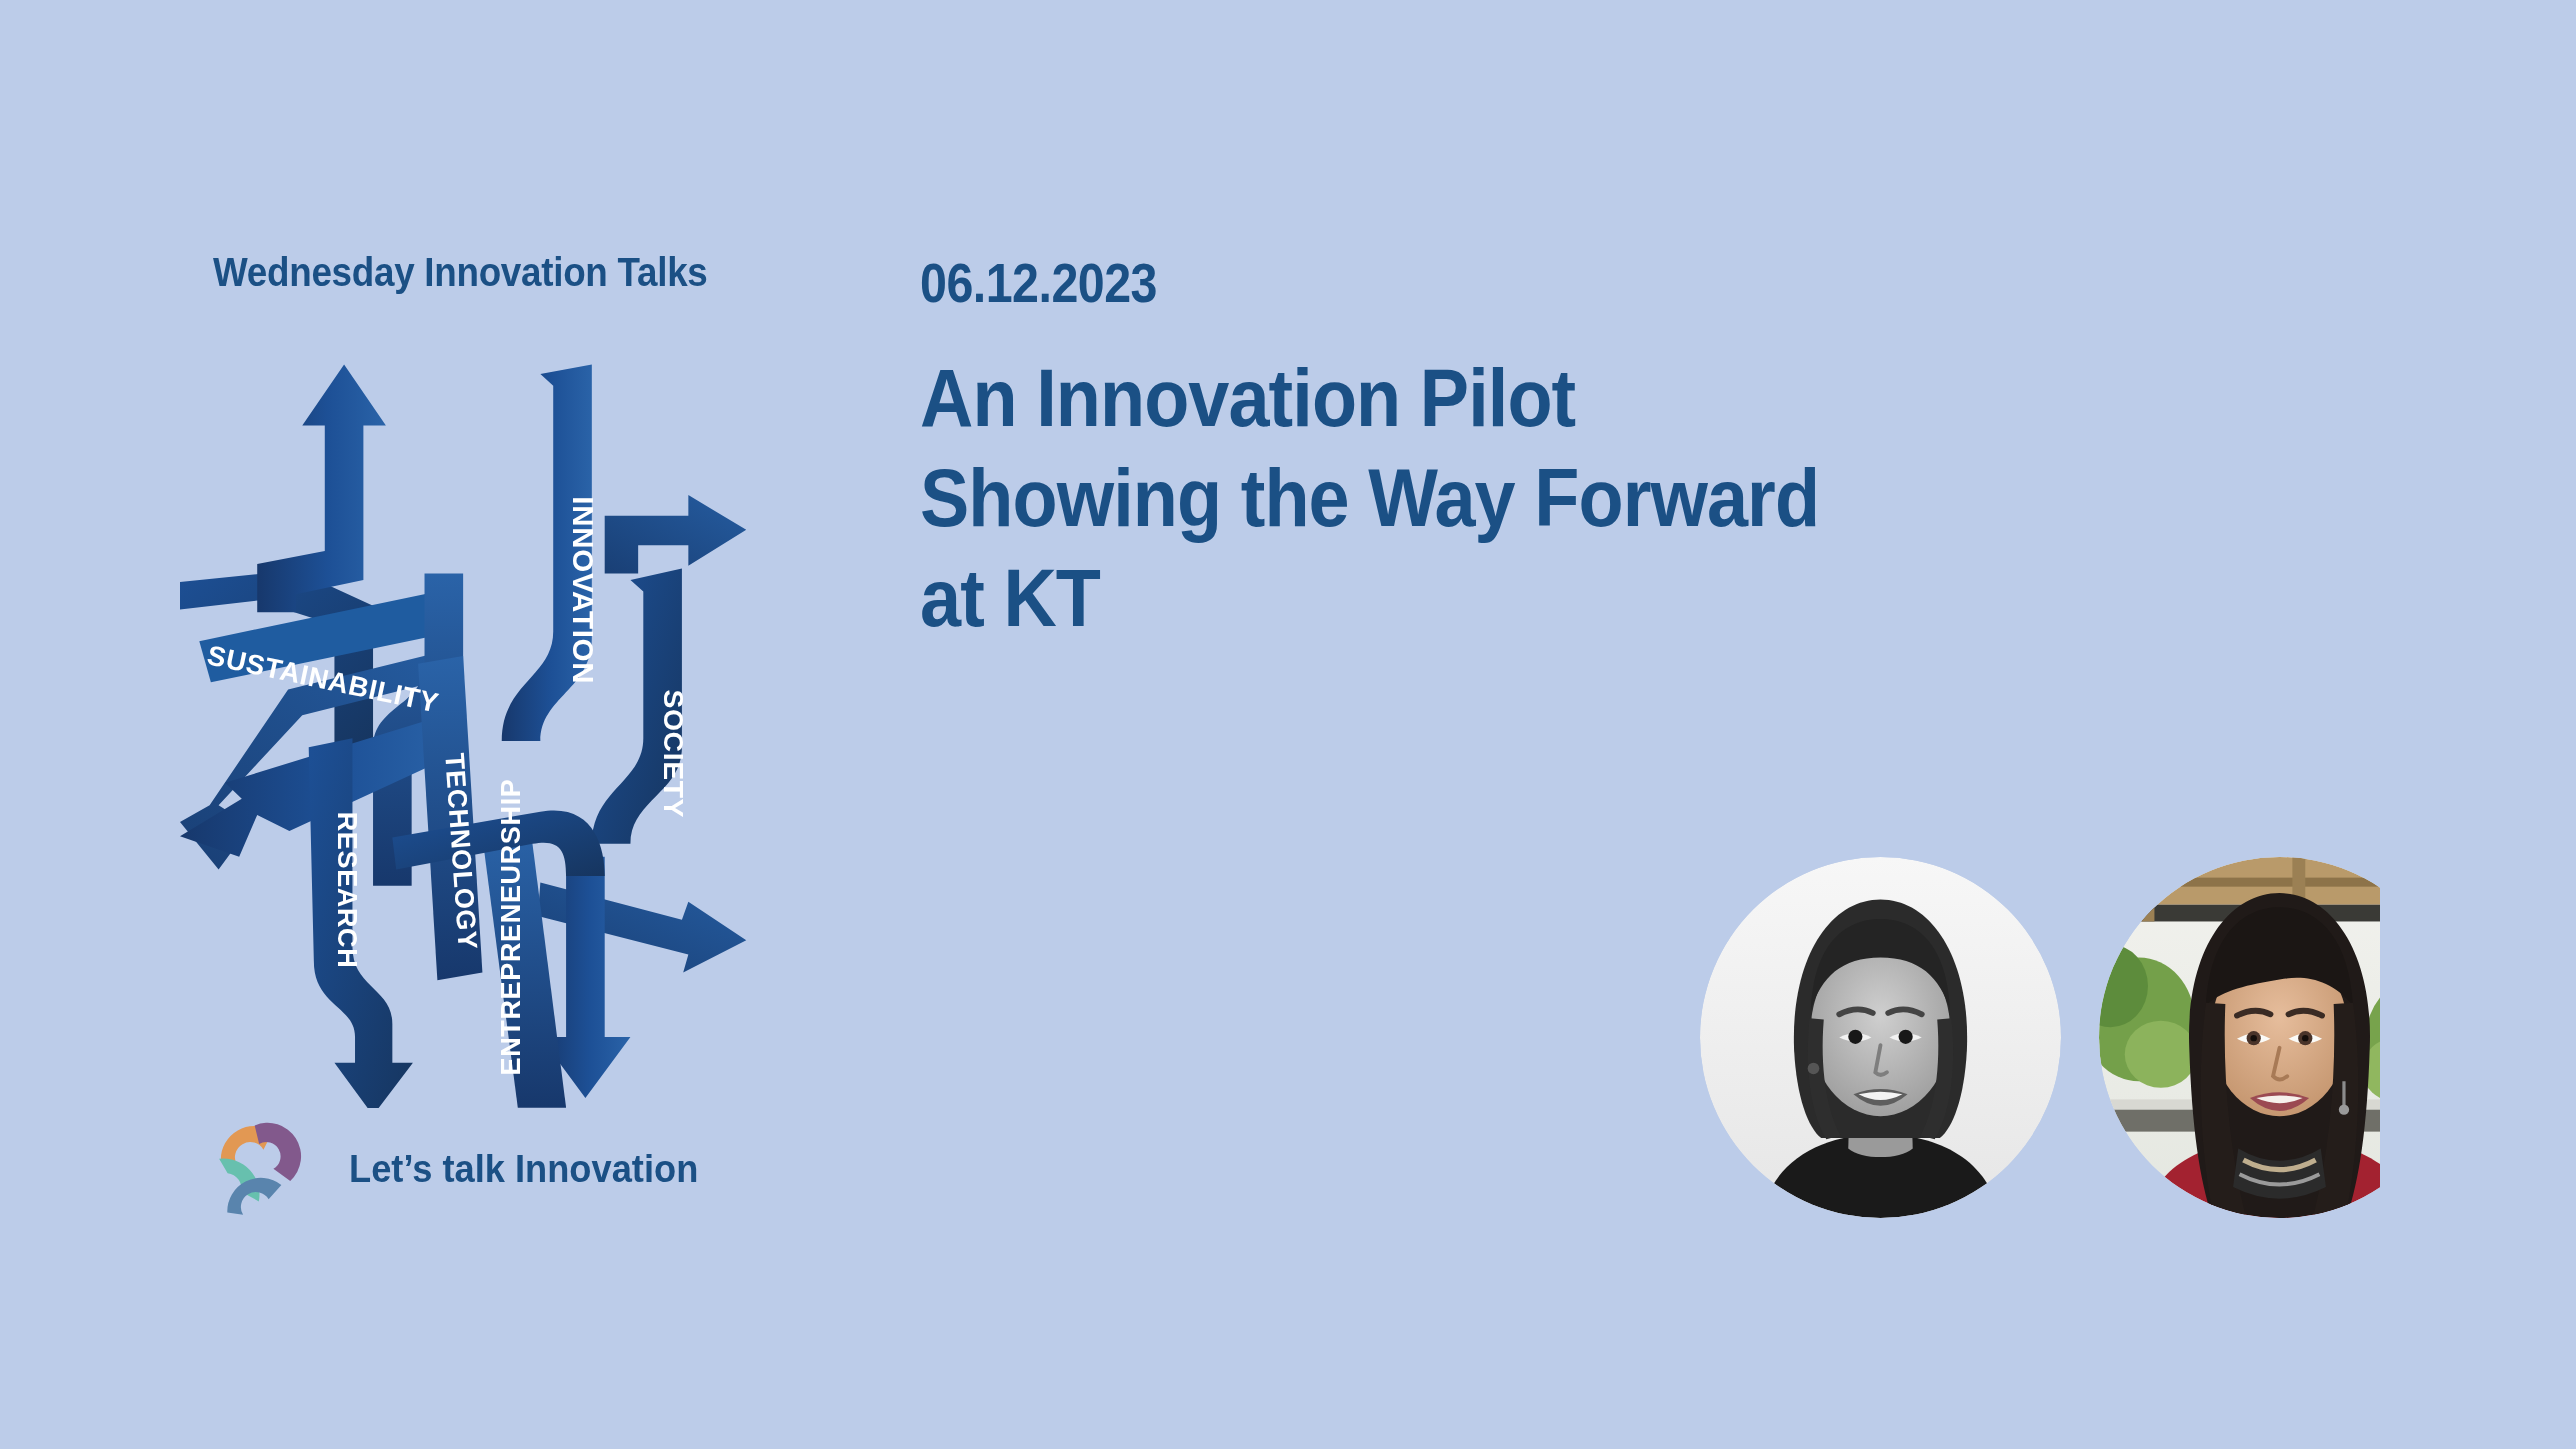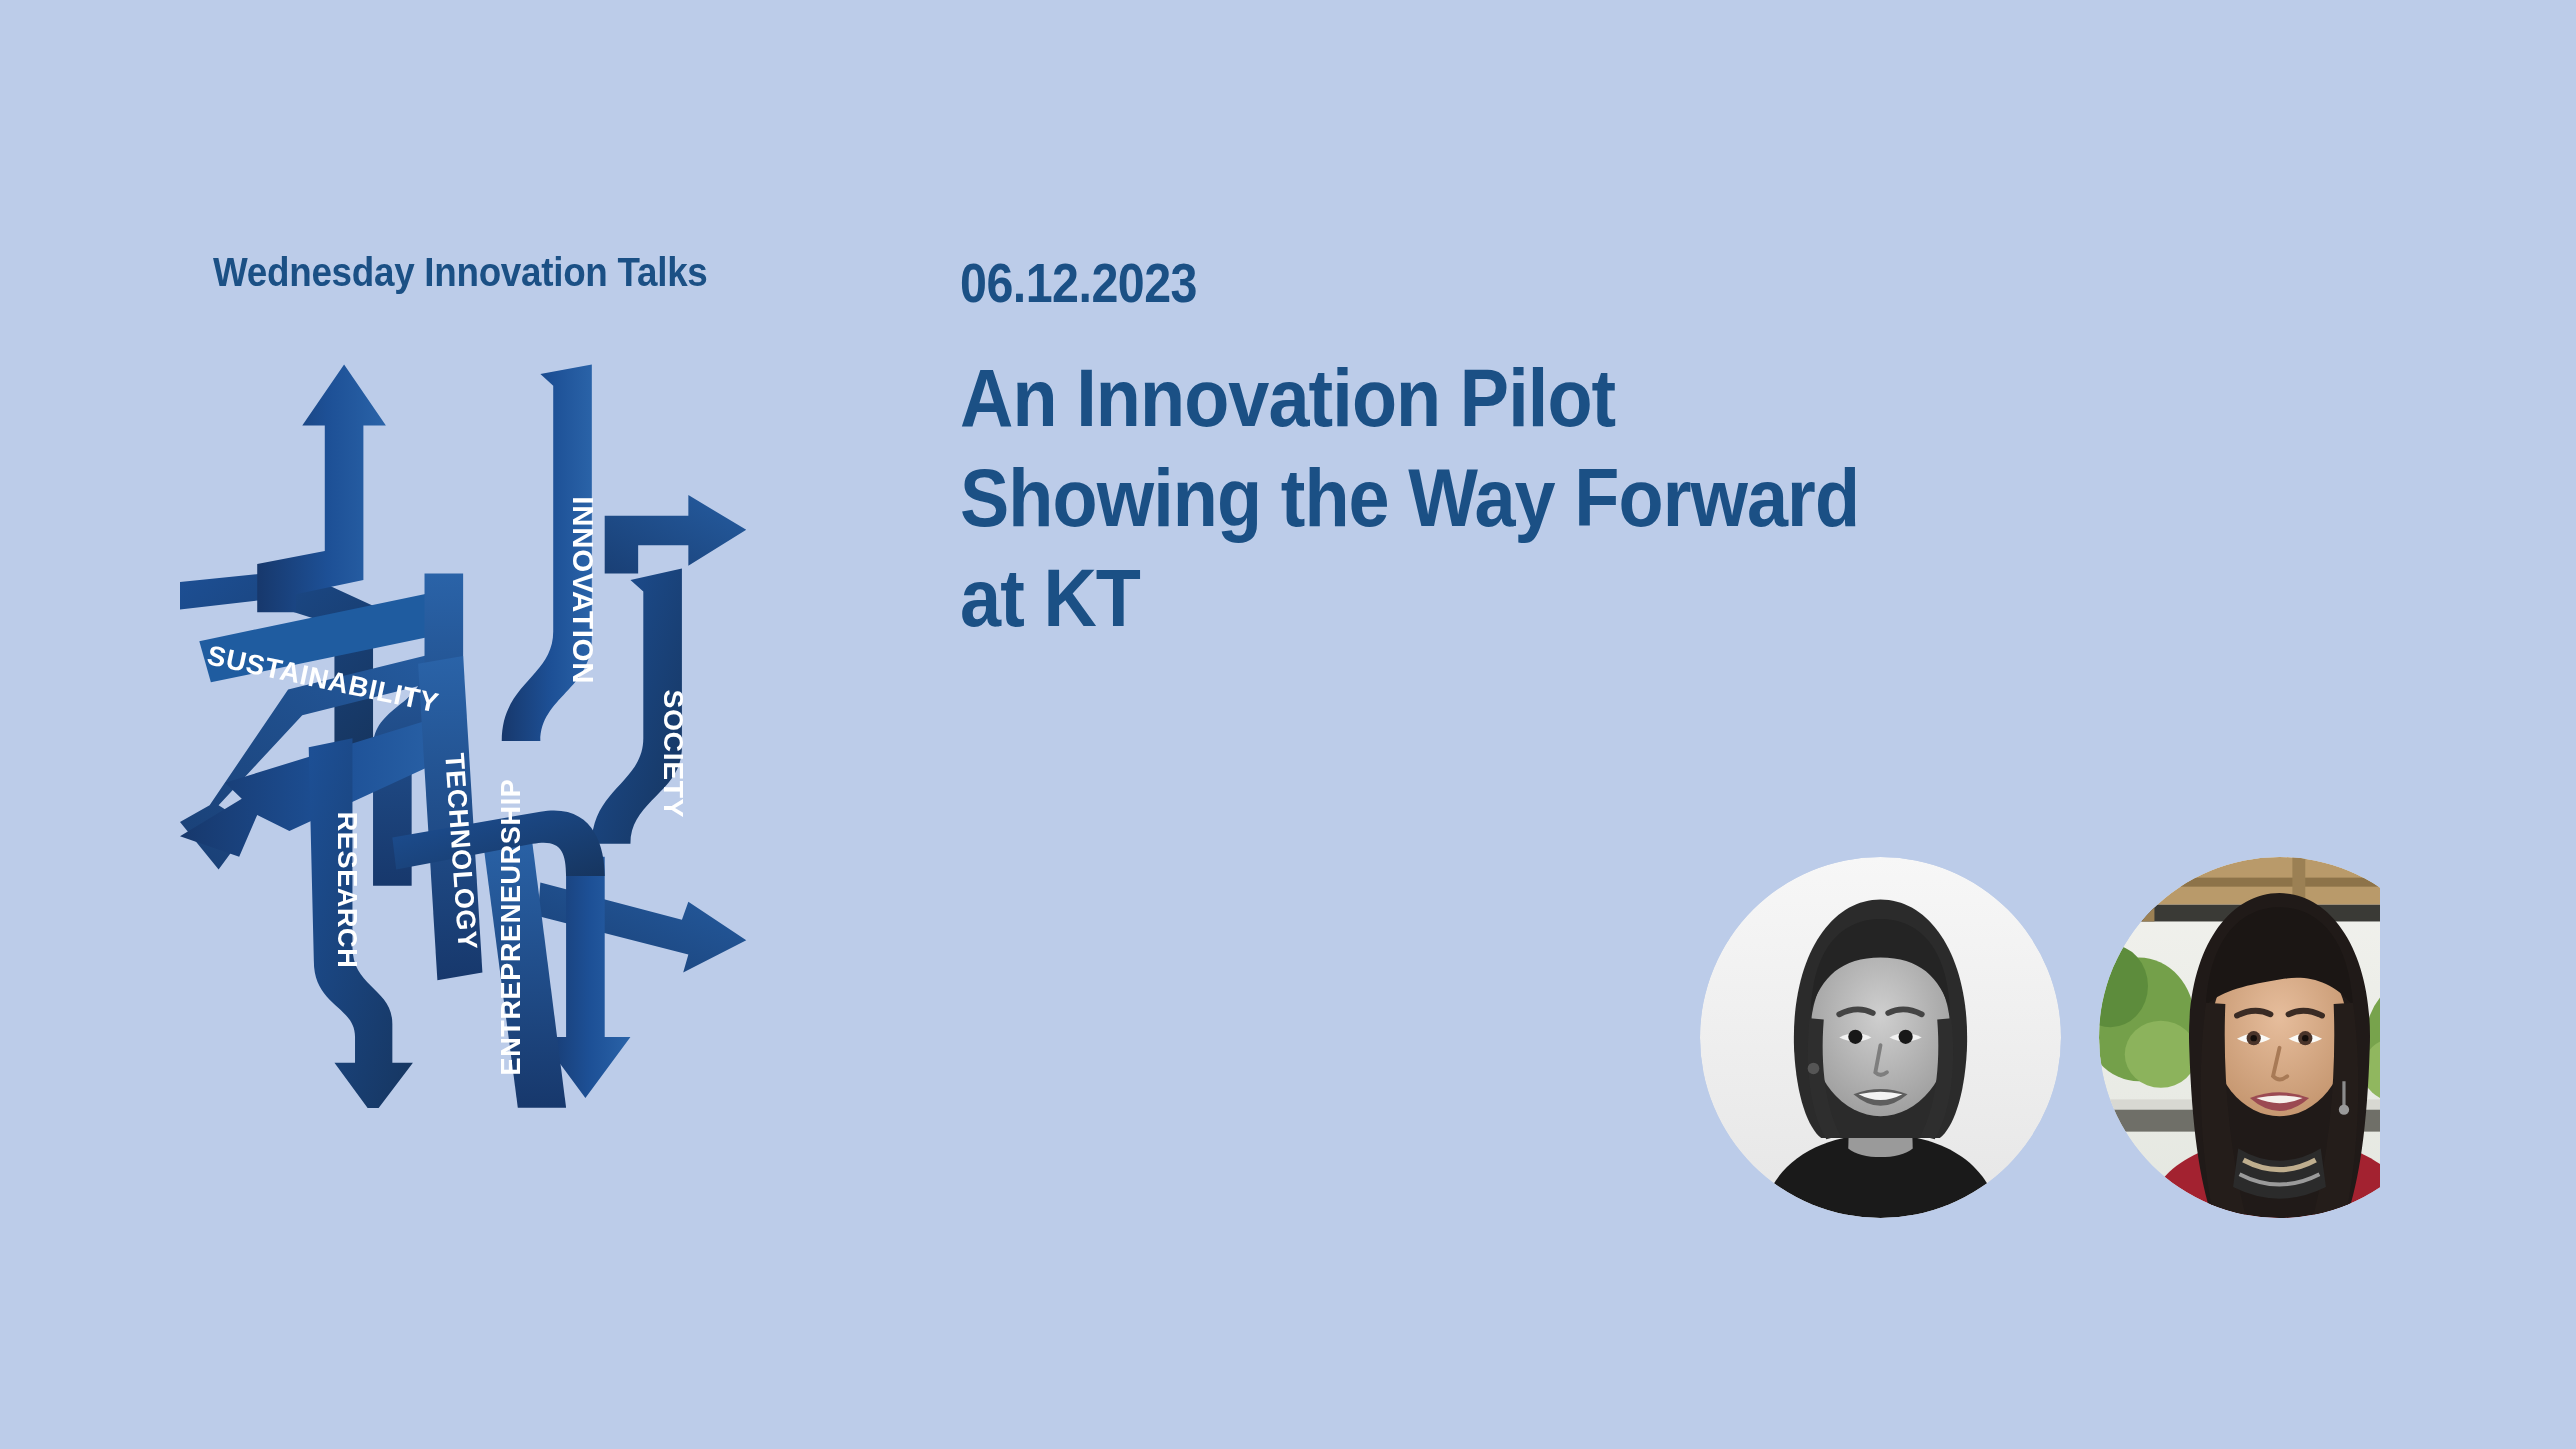--- a/index.html
+++ b/index.html
@@ -77,21 +77,21 @@
     font-weight: bold;
     color: #1b5085;
     white-space: nowrap;
     transform: scaleX(0.93);
     transform-origin: left center;
   }
 
   
   .right-col {
     position: absolute;
-    left: 960px;
+    left: 920px;
     top: 0;
     width: 1616px;
     height: 1449px;
   }
   .event-date {
     position: absolute;
     left: 0;
     top: 251px;
     font-size: 55px;
     font-weight: bold;
@@ -234,20 +234,37 @@
         <text x="40" y="560" fill="#ffffff" font-family="Liberation Sans, sans-serif" font-size="43" font-weight="bold" letter-spacing="1" transform="rotate(12 40 560)">SUSTAINABILITY</text>
 
         <text x="412" y="700" fill="#ffffff" font-family="Liberation Sans, sans-serif" font-size="42" font-weight="bold" letter-spacing="1" transform="rotate(86 412 700)">TECHNOLOGY</text>
 
         <text x="246" y="790" fill="#ffffff" font-family="Liberation Sans, sans-serif" font-size="42" font-weight="bold" letter-spacing="1" transform="rotate(90 246 790)">RESEARCH</text>
 
         <text x="528" y="1200" fill="#ffffff" font-family="Liberation Sans, sans-serif" font-size="42" font-weight="bold" letter-spacing="1" transform="rotate(-90 528 1200)">ENTREPRENEURSHIP</text>
       </svg>
     </div>
 
+    <div class="footer-row">
+      <div class="brand-logo">
+        <svg viewBox="0 0 150 160" xmlns="http://www.w3.org/2000/svg">
+          <g opacity="0.88">
+
+            <path d="M 10 62 A 52 52 0 0 1 96 28 L 78 54 A 22 22 0 0 0 34 72 Z" fill="#e8913f" transform="rotate(-8 55 52)"></path>
+
+            <path d="M 60 16 A 52 52 0 0 1 124 96 L 96 80 A 22 22 0 0 0 70 44 Z" fill="#7b4a80" transform="rotate(6 90 56)"></path>
+
+            <path d="M 8 66 A 56 56 0 0 1 72 130 L 44 116 A 24 24 0 0 0 22 88 Z" fill="#5cbfa7" transform="rotate(2 40 98)"></path>
+
+            <path d="M 20 144 A 52 52 0 0 1 108 110 L 86 130 A 22 22 0 0 0 44 150 Z" fill="#4c7ba5" transform="rotate(-6 64 128)"></path>
+          </g>
+        </svg>
+      </div>
+      <div class="tagline">Let’s talk Innovation</div>
+    </div>
   </div>
 
   <div class="right-col">
 
     <div class="event-date">06.12.2023</div>
 
     <div class="talk-title">
       <span class="tline">An Innovation Pilot</span>
       <span class="tline">Showing the Way Forward</span>
       <span class="tline">at KT</span>

